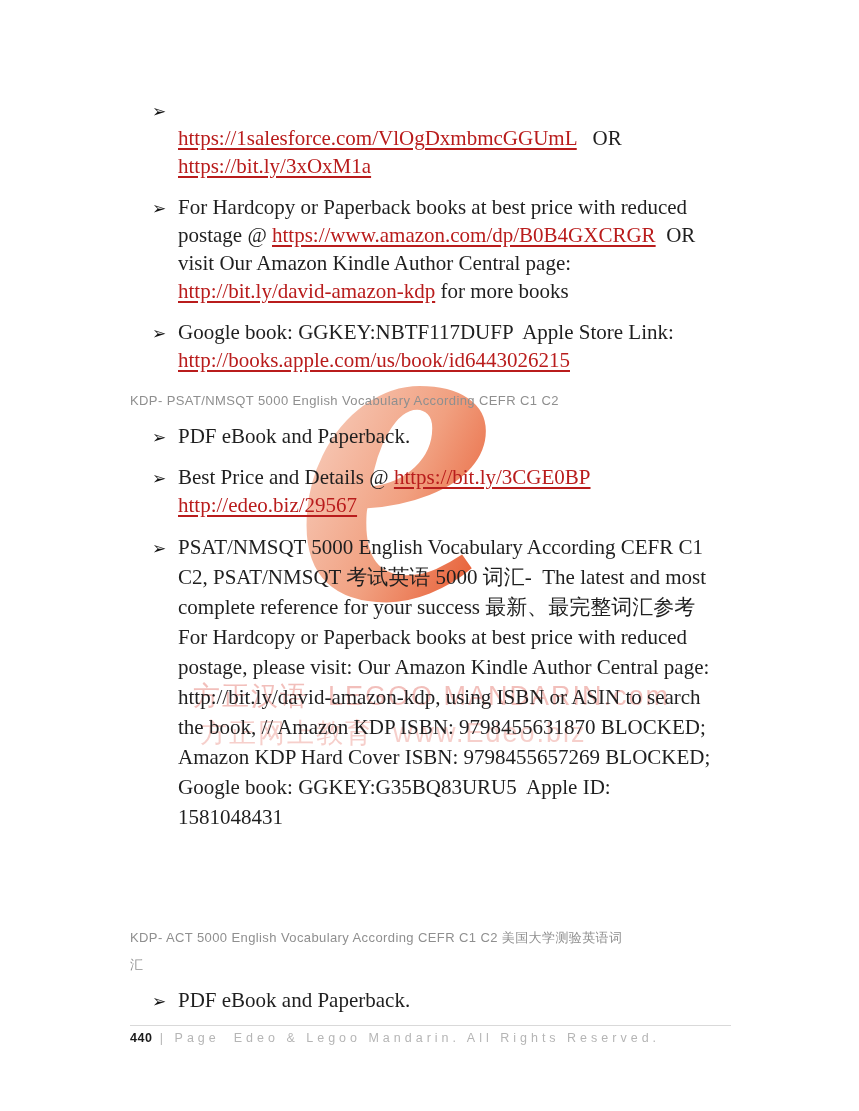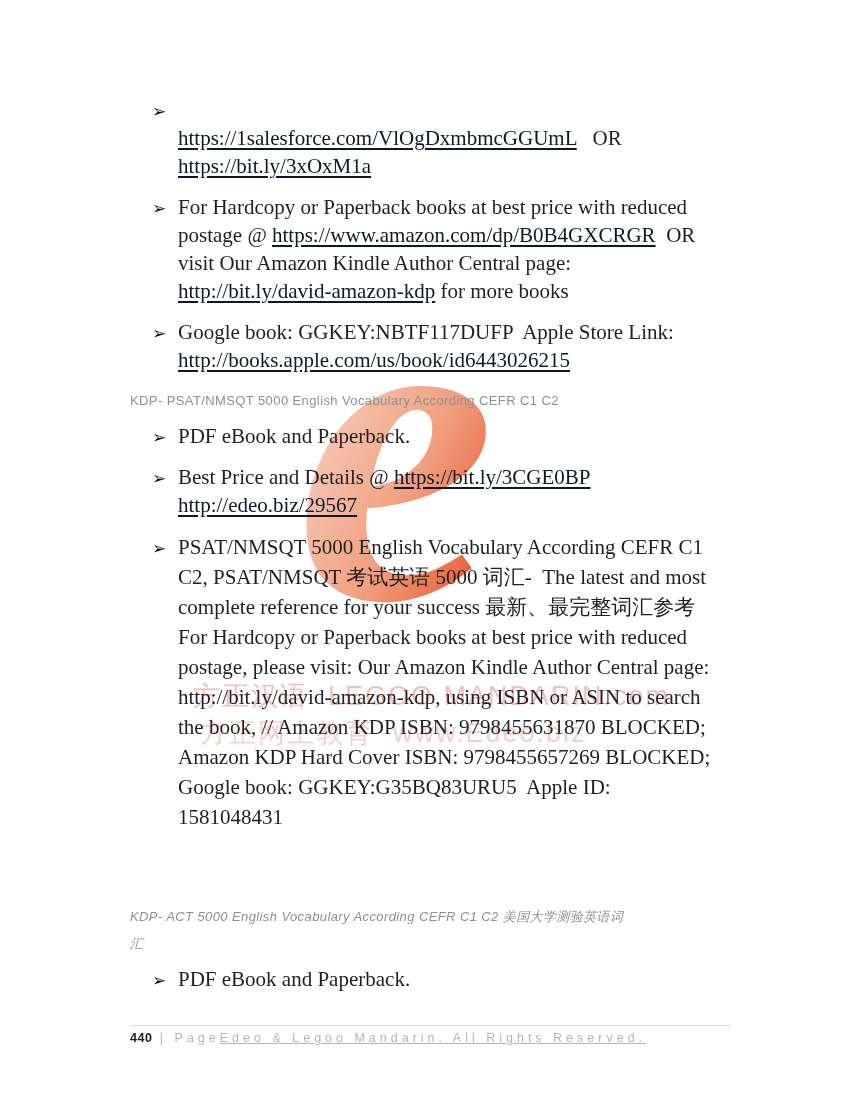--- a/index.html
+++ b/index.html
@@ -38,55 +38,55 @@
     line-height: 28px;
     white-space: pre-wrap;
   }
   .bullet-item.loose { line-height: 30px; }
   .bullet-item .marker {
     position: absolute; left: 22px; top: 1px;
     font-size: 17px; color: #111;
     font-family: "DejaVu Sans", sans-serif;
   }
   .link {
-    color: #0f172a;
+    color: #b91c1c;
     text-decoration: underline;
     text-underline-offset: 3px;
     cursor: pointer;
   }
   .section-heading {
     font-family: "Liberation Sans", sans-serif;
     font-size: 13px;
     line-height: 27px;
     letter-spacing: 0.4px;
     color: #8f8f8f;
     margin: 10px 0 8px 0;
     white-space: pre-wrap;
   }
-  .section-heading.gap-before { margin-top: 71px; font-style: italic; }
+  .section-heading.gap-before { margin-top: 92px; }
 
   
   .footer-rule {
     position: absolute; z-index: 1;
     left: 130px; top: 1025px; width: 601px; height: 0;
     border-top: 1.5px solid #d9d9d9;
   }
   .footer {
     position: absolute; z-index: 1;
     left: 130px; top: 1031px; width: 660px;
     font-family: "Liberation Sans", sans-serif;
     font-size: 12.5px;
     color: #b5b5b5;
     white-space: pre;
   }
   .footer .num {
     color: #1a1a1a; font-weight: bold; letter-spacing: 0.5px; text-align: right;
   }
   .footer .gray { letter-spacing: 0.32em; }
-  .footer .rights { margin-left: 0; letter-spacing: 0.32em; text-decoration: underline; }
+  .footer .rights { margin-left: 14px; letter-spacing: 0.32em; }
 </style>
 </head>
 <body>
 
 <div class="wm-layer">
   <svg class="wm-logo-svg" width="859" height="1111">
     <defs>
       <linearGradient id="egrad" x1="0%" y1="0%" x2="85%" y2="100%">
         <stop offset="35%" stop-color="#f6c4b0"></stop>
         <stop offset="62%" stop-color="#f1a080"></stop>

